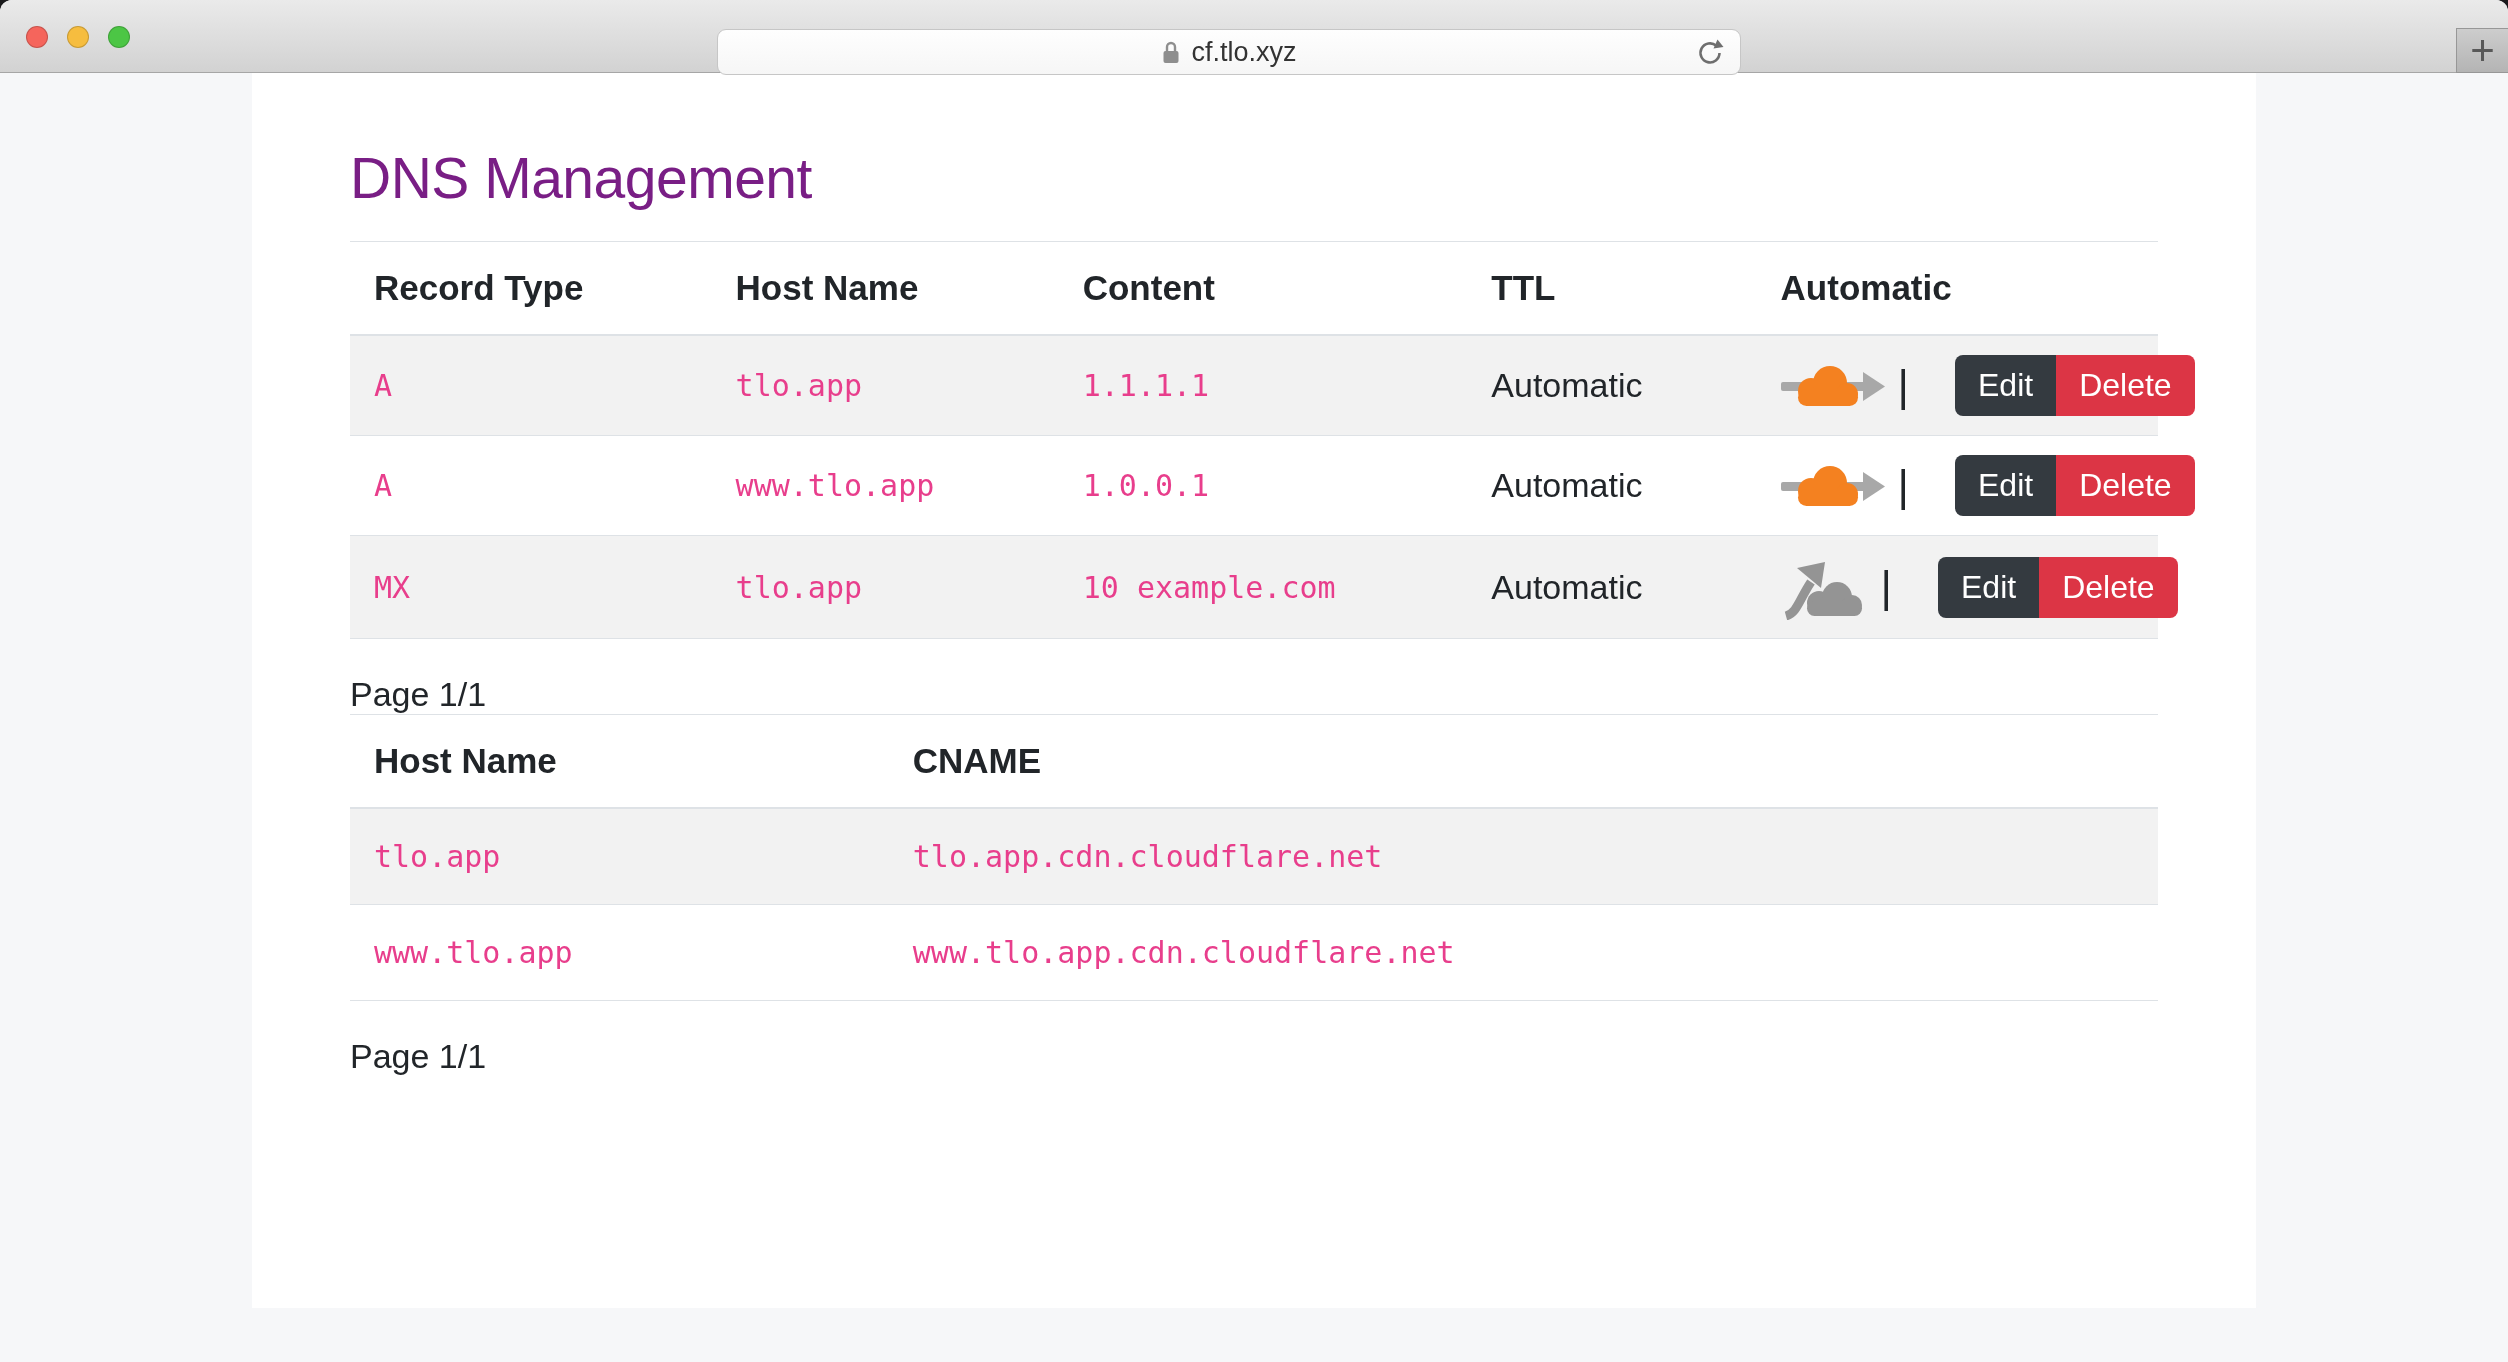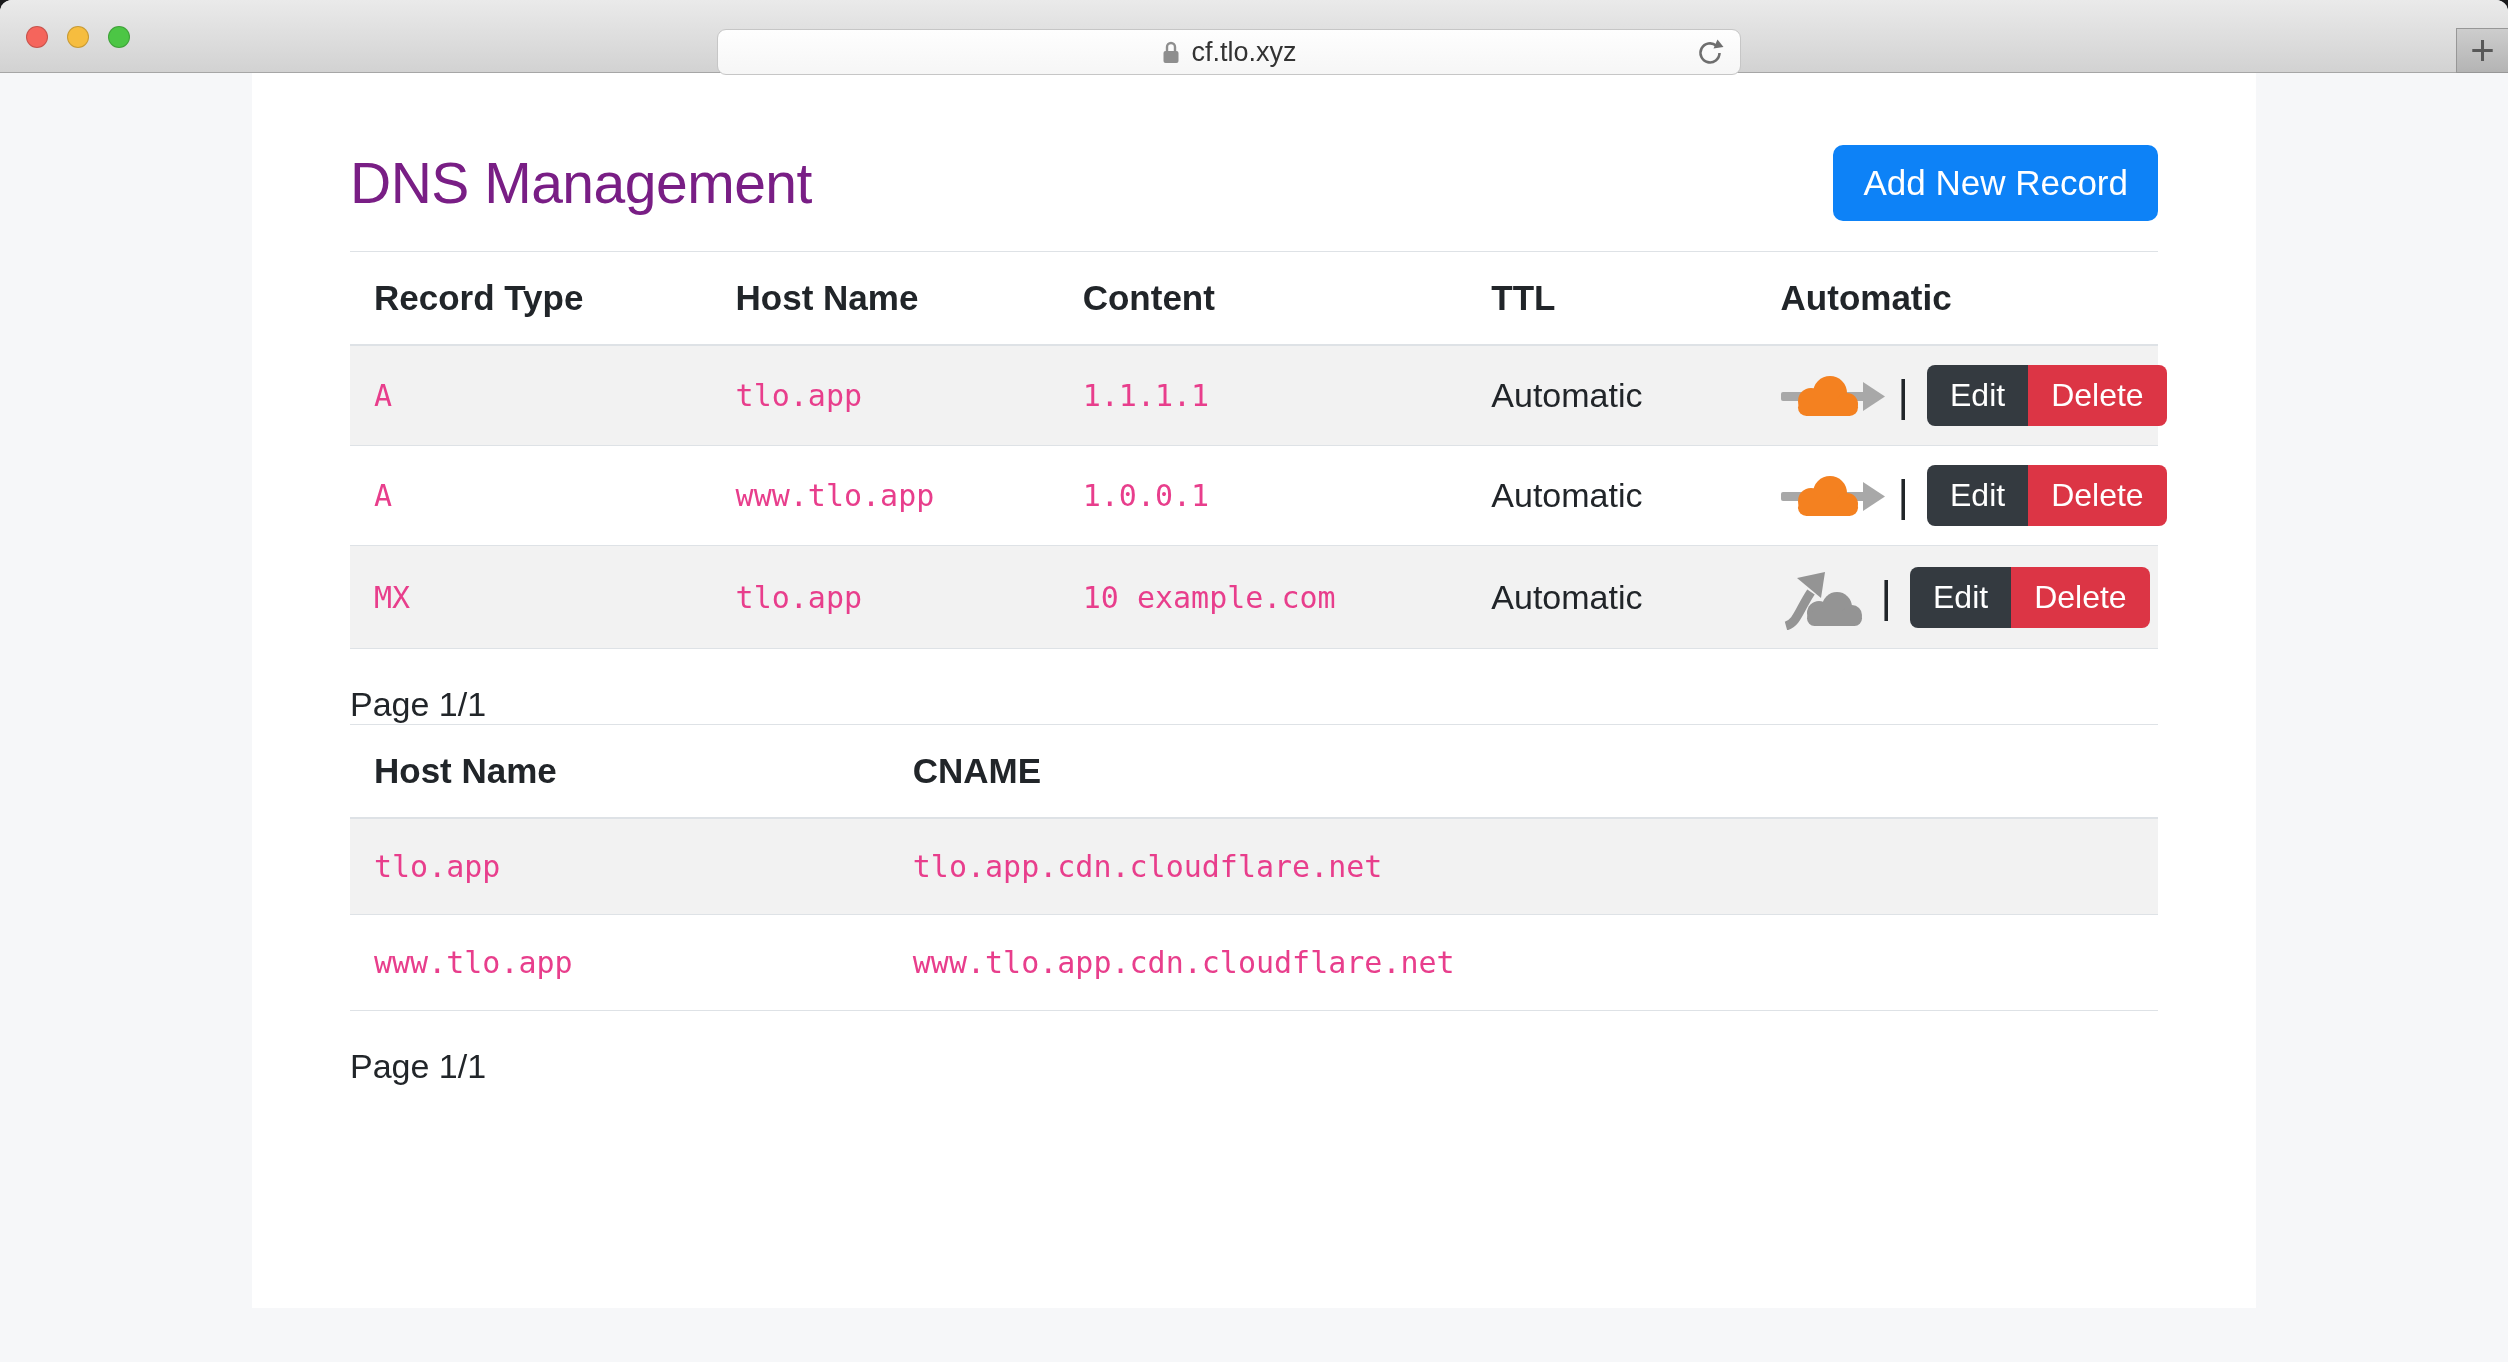--- a/index.html
+++ b/index.html
@@ -55,21 +55,21 @@
   td.code { font-family:"DejaVu Sans Mono", monospace; font-size:30px; color:var(--code-pink); }
 
   td.op-cell { padding:18px 24px; }
   .op { display:flex; align-items:center; }
   .icon-slot { display:inline-flex; align-items:center; }
   .icon-proxied { color:var(--proxied-orange); }
   .icon-dns { color:var(--dns-gray); }
   .sep { font-size:44px; font-weight:300; color:var(--text); margin:0 18px 0 12px; }
   .btn-group { display:inline-flex; }
   .btn { border:none; cursor:pointer; color:#fff; font-family:inherit; font-size:32px; padding:12px 23px; }
-  .btn.edit { background:var(--edit-dark); border-radius:8px 0 0 8px; }
+  .btn.edit { background:var(--edit-dark); border-radius:8px 0 0 8px;margin-left:28px; }
   .btn.delete { background:var(--delete-red); border-radius:0 8px 8px 0; }
 
   p.meta { font-size:34px; margin:36px 0 0; }
   p.note { font-size:34px; margin:46px 0 0; }
 </style>
 </head>
 <body>
 
 <div class="window">
 
@@ -99,21 +99,20 @@
     <div class="new-tab">
       <span>+</span>
     </div>
   </div>
 
   <div class="page">
     <div class="container">
 
       <div class="page-header">
         <h2 class="title">DNS Management</h2>
-        <button class="btn-primary">Add New Record</button>
       </div>
 
       <table>
         <colgroup>
           <col style="width:20%">
             <col style="width:19.2%">
             <col style="width:22.6%">
           <col style="width:16%">
             <col style="width:22.2%">
         </colgroup>

